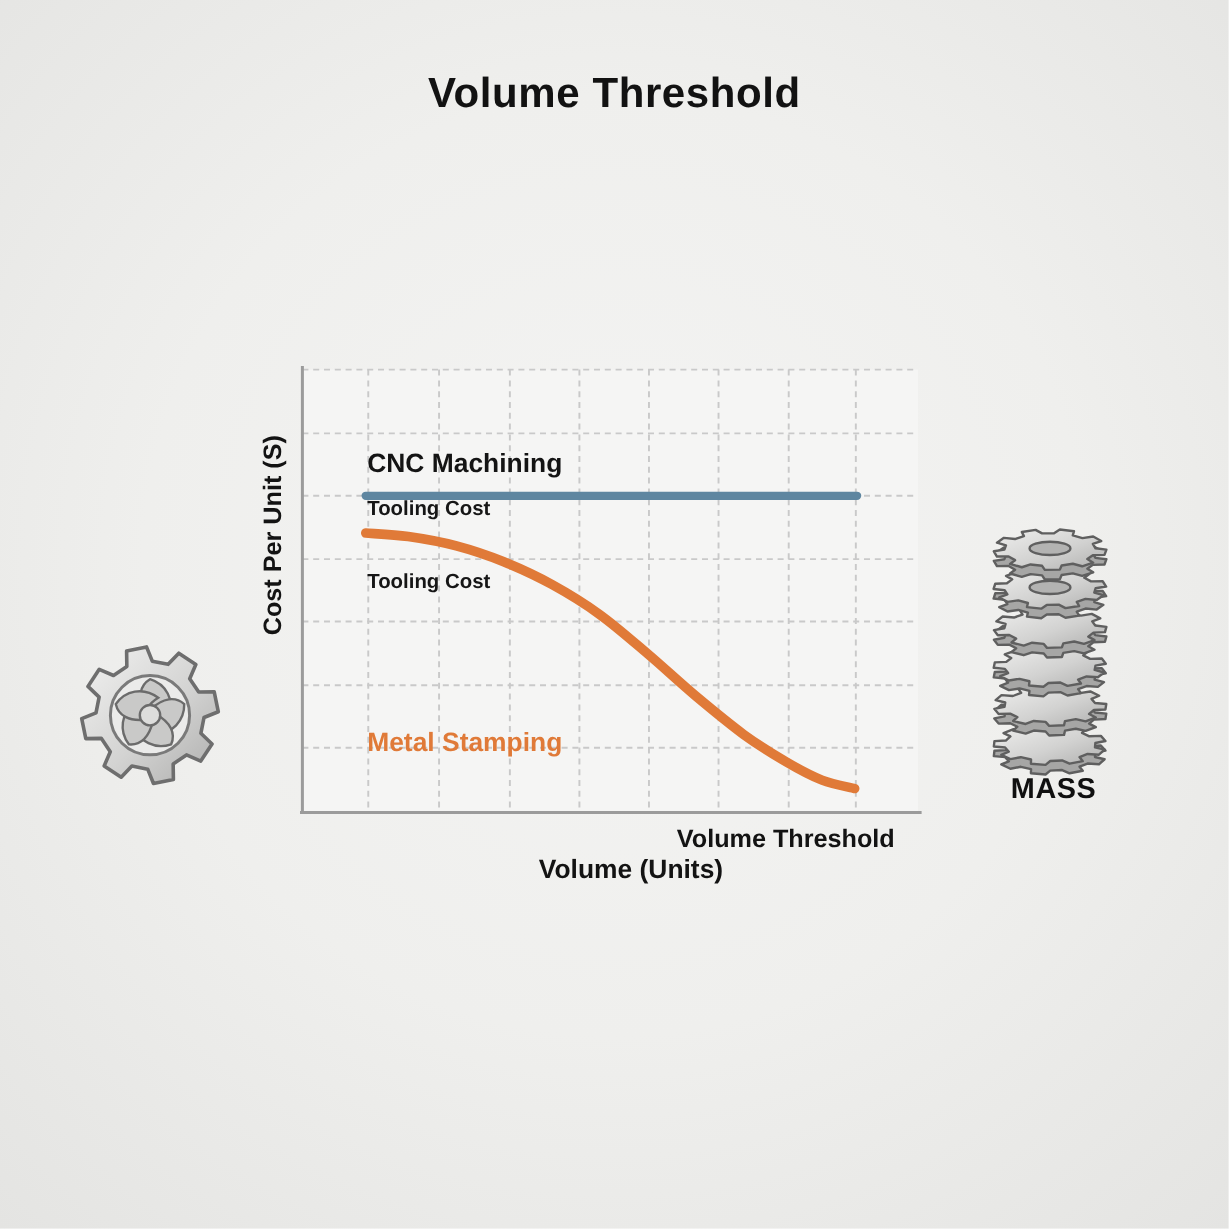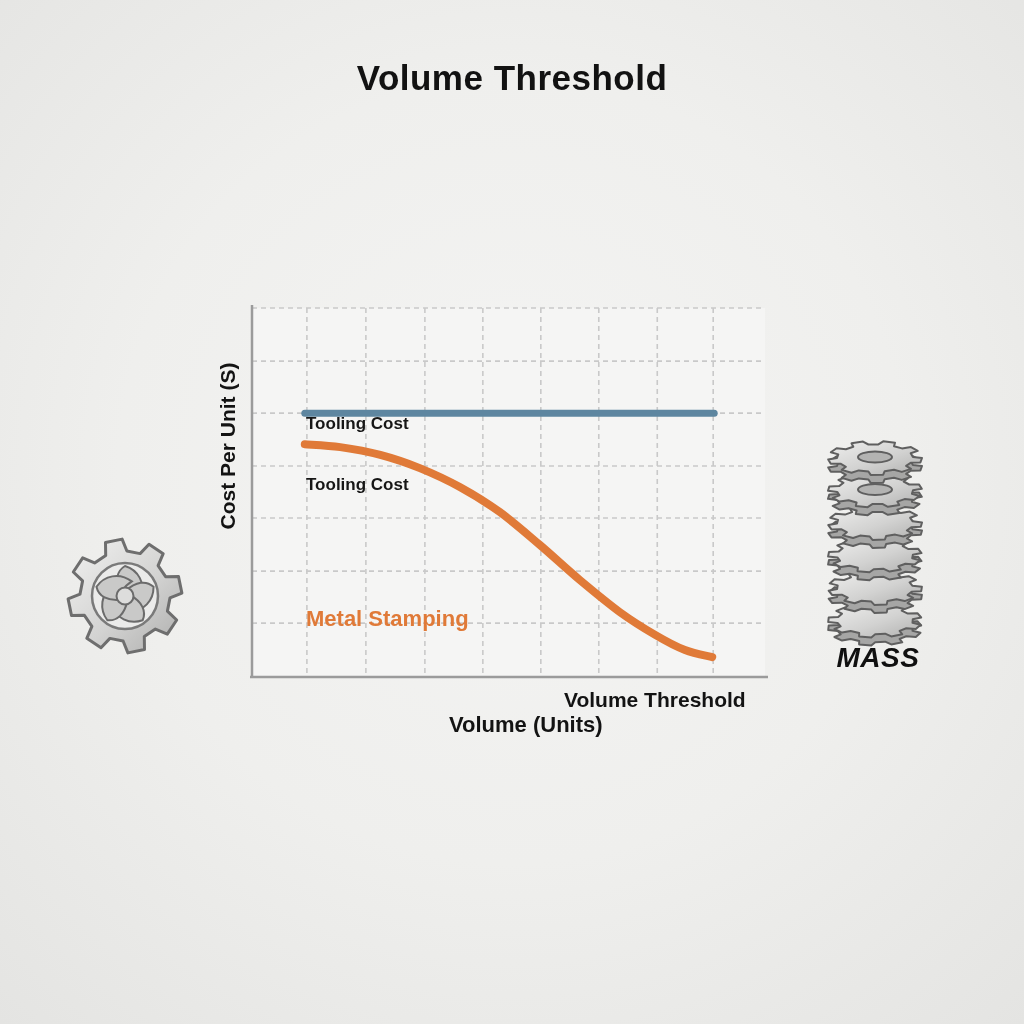--- a/index.html
+++ b/index.html
@@ -25,21 +25,21 @@
   .lbl-threshold{left:564px;top:688px;font-size:21px;color:#131313;}
   .lbl-xaxis{left:412px;top:712px;font-size:22px;color:#131313;margin-left:37px;}
   .lbl-yaxis{
     left:98px;top:434px;width:260px;
     text-align:center;font-size:21px;
     transform:rotate(-90deg);
     color:#131313;
   }
   .caption{font-weight:bold;text-align:center;letter-spacing:.5px;color:#101010;}
   .cap-left{left:30px;top:661px;width:195px;font-size:24px;}
-  .cap-right{left:780px;top:644px;width:196px;font-size:28px;line-height:27px;font-style:italic;}
+  .cap-right{left:780px;top:644px;width:196px;font-size:24px;line-height:27px;}
   svg{display:block;}
 </style>
 </head>
 <body>
 
 <div class="canvas">
 
   <div class="abs page-title">Volume Threshold</div>
 
   <svg id="plot-svg" class="abs" style="left:190px;top:280px;" width="600" height="430" viewBox="0 0 600 430">
@@ -58,20 +58,21 @@
       <line x1="62" y1="185.932" x2="575" y2="185.932" stroke="#c9c9c9" stroke-width="1.6" stroke-dasharray="5 4"></line>
       <line x1="62" y1="133.16500000000002" x2="575" y2="133.16500000000002" stroke="#c9c9c9" stroke-width="1.6" stroke-dasharray="5 4"></line>
       <line x1="62" y1="81.13600000000002" x2="575" y2="81.13600000000002" stroke="#c9c9c9" stroke-width="1.6" stroke-dasharray="5 4"></line>
       <line x1="62" y1="28" x2="575" y2="28" stroke="#c9c9c9" stroke-width="1.6" stroke-dasharray="5 4"></line>
       <line x1="62" y1="25" x2="62" y2="397" stroke="#9b9b9b" stroke-width="2.5"></line>
       <line x1="60" y1="397" x2="578" y2="397" stroke="#9b9b9b" stroke-width="2.5"></line>
       <path d="M114.8,133.2C183.1,133.2 456.0,133.2 524.2,133.2" fill="none" stroke="#5e86a0" stroke-width="7" stroke-linecap="round" stroke-linejoin="round"></path>
       <path d="M114.8,164.2C120.7,164.7 137.7,165.3 150.2,167.1C162.8,168.9 177.0,171.4 190.3,174.9C203.5,178.4 216.5,182.8 229.8,188.1C243.0,193.5 256.4,199.6 269.8,207.0C283.1,214.3 296.4,222.4 309.8,232.1C323.1,241.7 336.5,253.6 349.8,264.9C363.1,276.2 376.5,288.8 389.8,300.0C403.1,311.1 417.3,322.9 429.8,332.1C442.4,341.2 454.4,348.6 465.2,354.9C476.1,361.3 485.5,366.4 495.0,370.1C504.5,373.8 517.6,375.9 522.2,377.1" fill="none" stroke="#e07a38" stroke-width="8" stroke-linecap="round" stroke-linejoin="round"></path>
     </svg>
 
+  <div class="abs chart-label lbl-cnc">CNC Machining</div>
   <div class="abs chart-label lbl-tooling1">Tooling Cost</div>
   <div class="abs chart-label lbl-tooling2">Tooling Cost</div>
   <div class="abs chart-label lbl-stamping">Metal Stamping</div>
   <div class="abs chart-label lbl-threshold">Volume Threshold</div>
   <div class="abs chart-label lbl-xaxis">Volume (Units)</div>
   <div class="abs chart-label lbl-yaxis">Cost Per Unit (S)</div>
 
   <svg id="gear-left" class="abs" style="left:62px;top:533px;" width="126" height="126" viewBox="0 0 126 126">
     <defs>
       <linearGradient id="mg" x1="0" y1="0" x2="1" y2="1">

